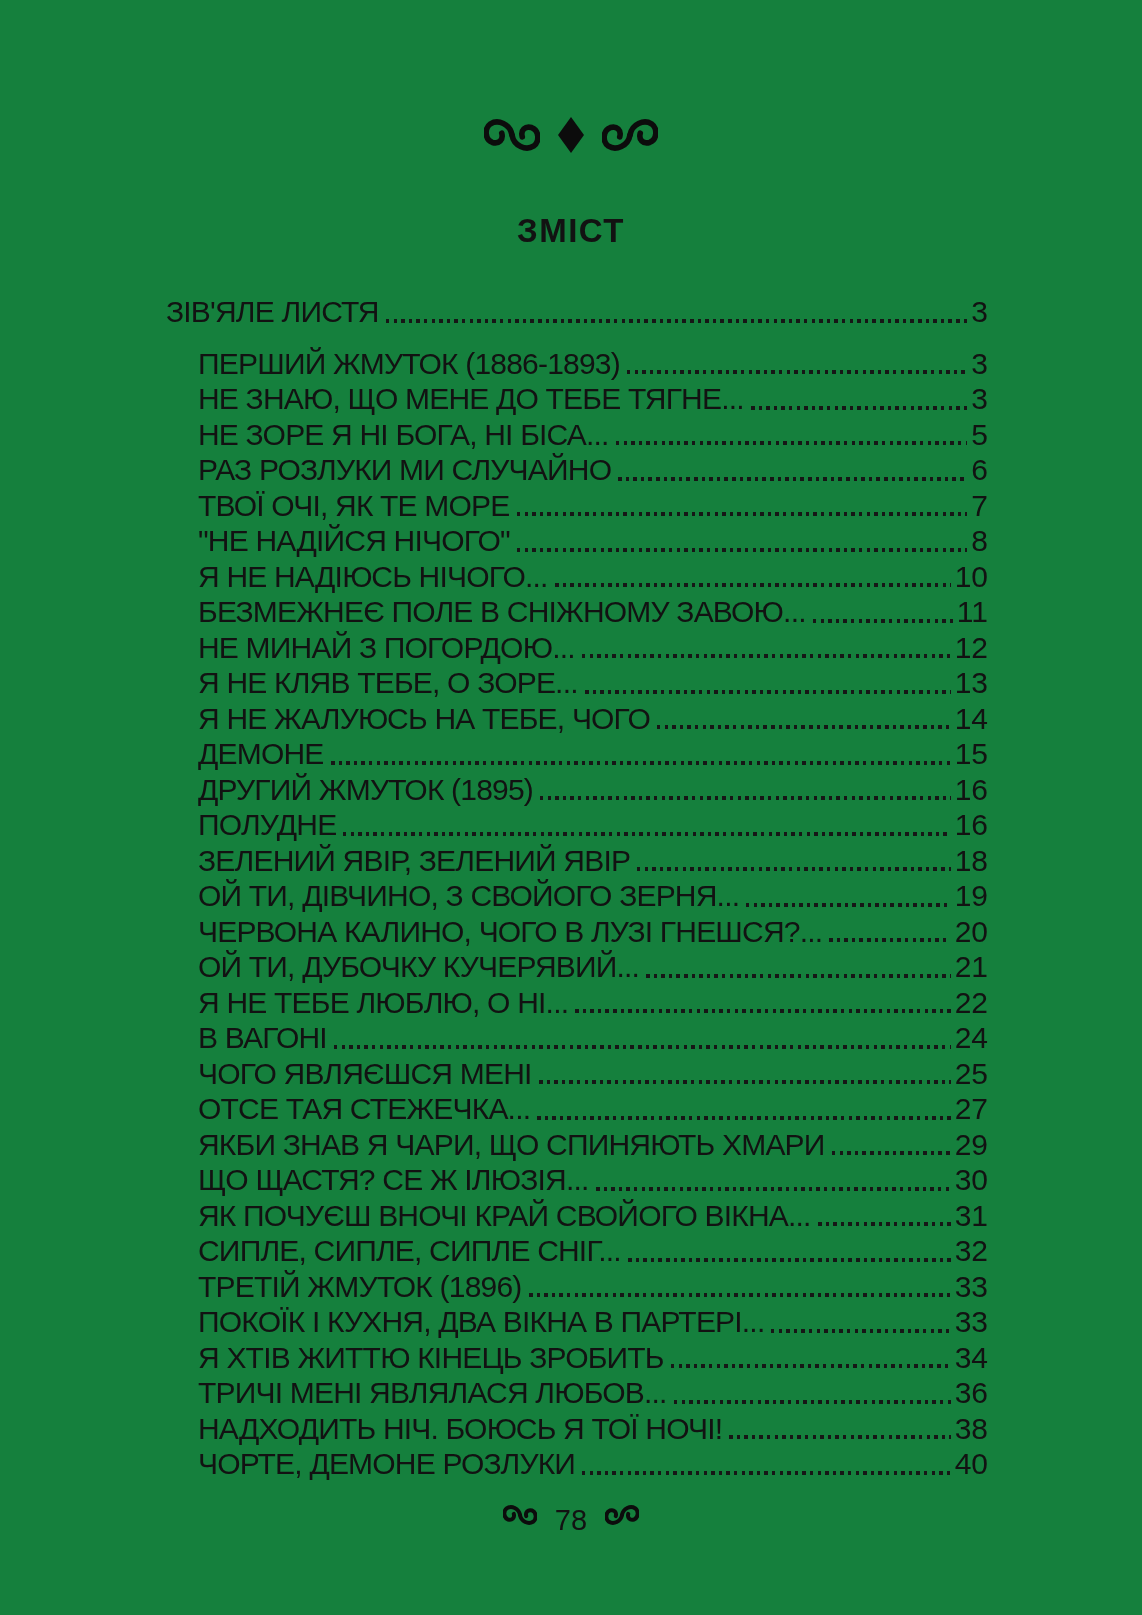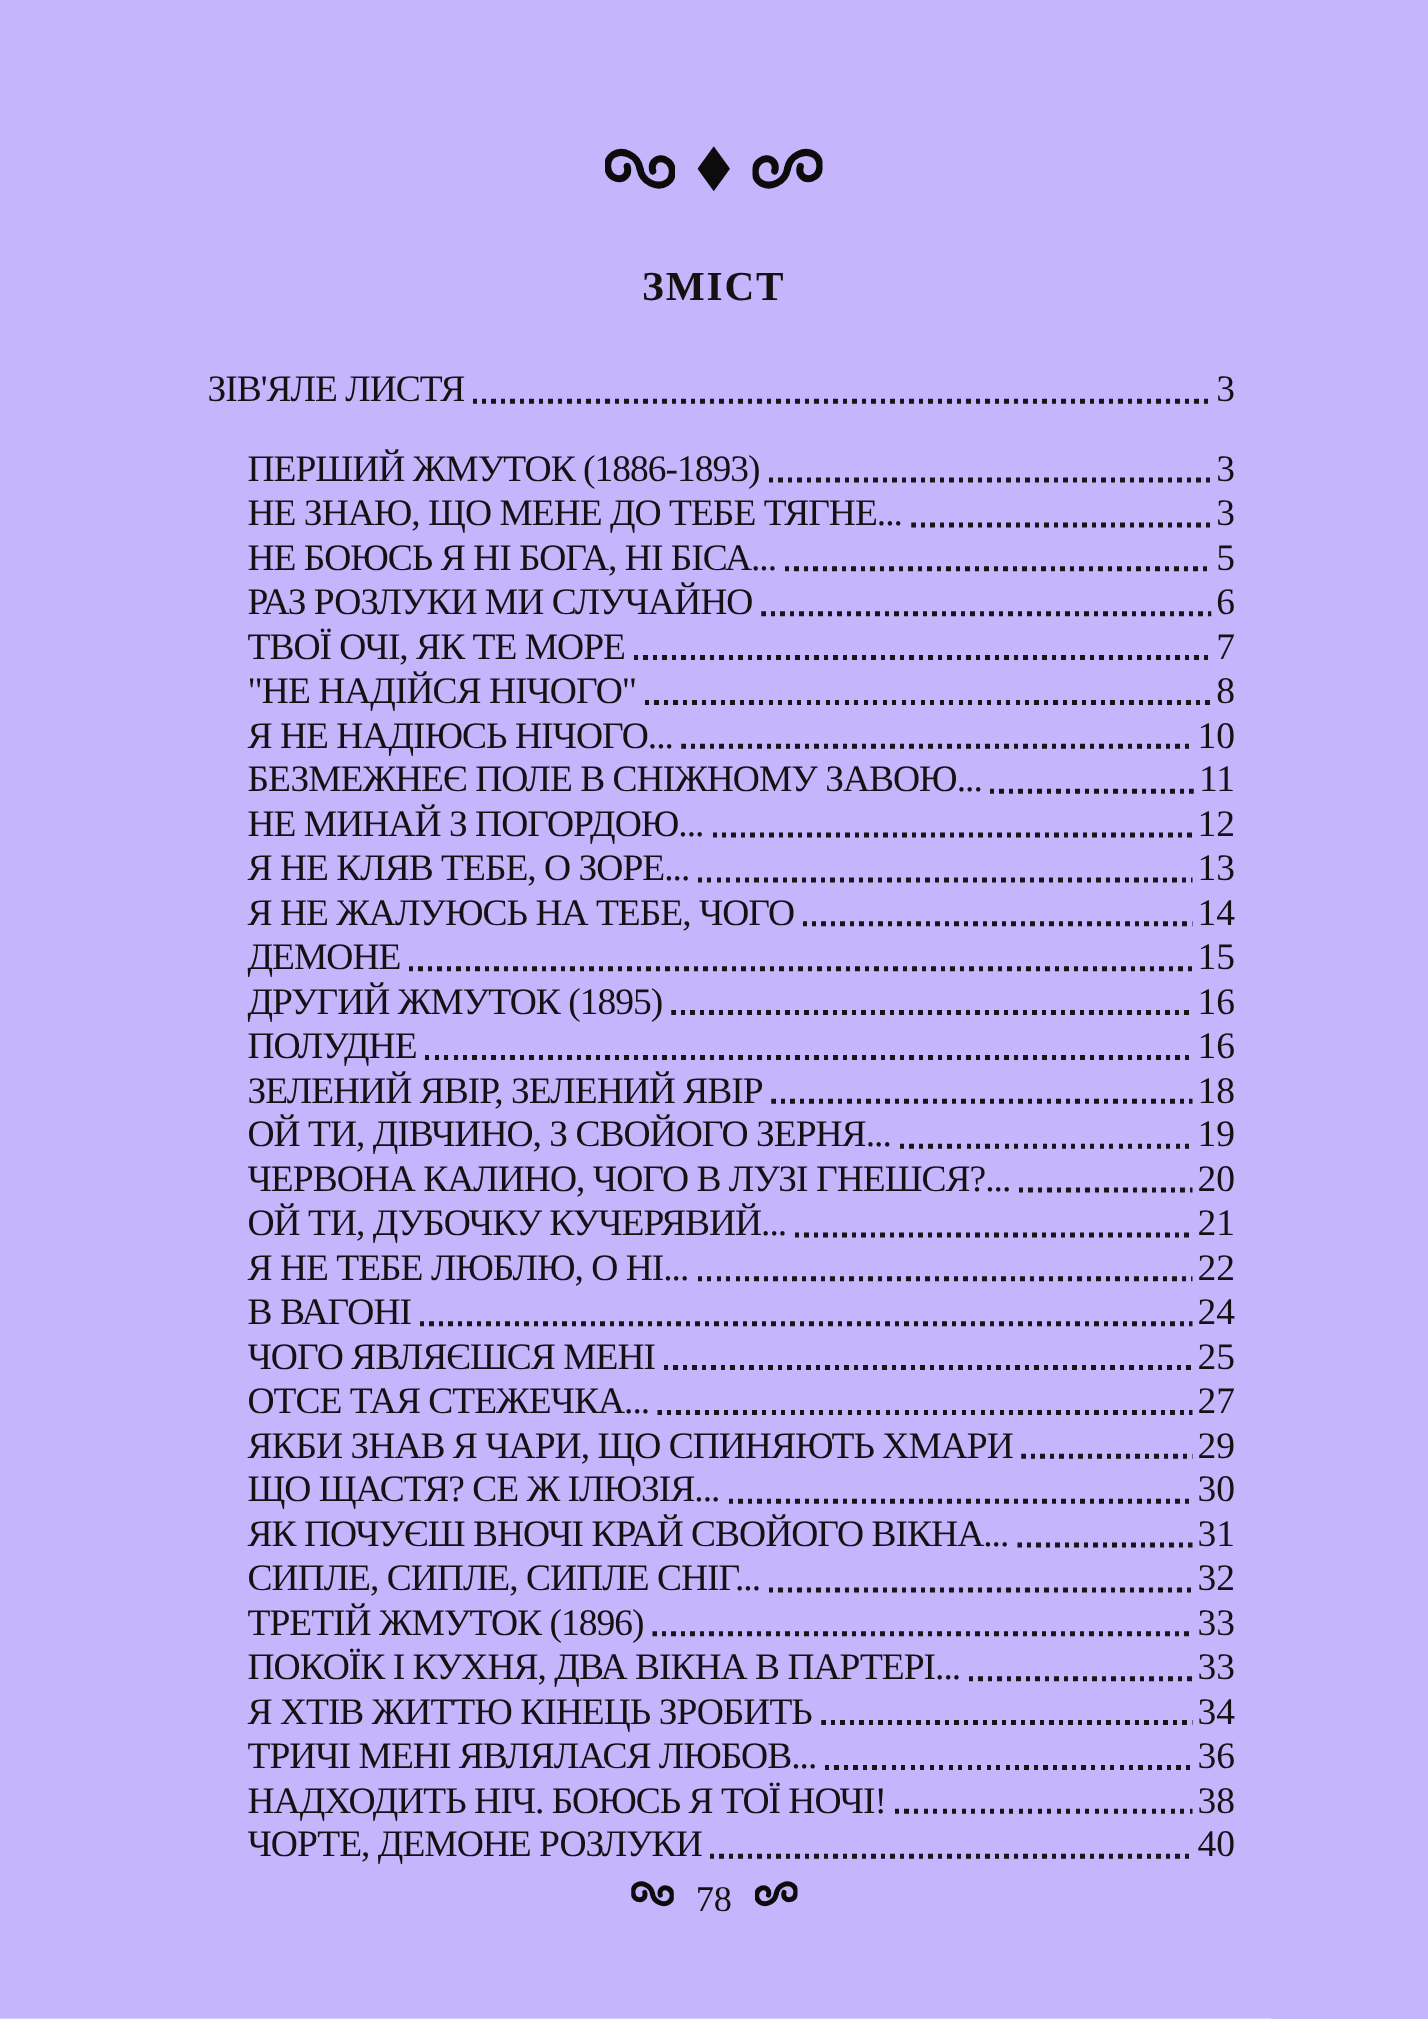--- a/index.html
+++ b/index.html
@@ -1,22 +1,22 @@
 <!DOCTYPE html>
 <html lang="uk"><head>
 <meta charset="utf-8">
 <style>
   html, body { margin: 0; padding: 0; background: #ffffff; }
   .page {
     position: relative;
     width: 1142px;
     height: 1615px;
-    background: #c4b5fd;
+    background: #15803d;
     color: #121212;
-    font-family: Liberation Serif, serif;
+    font-family: Liberation Sans, sans-serif;
     overflow: hidden;
   }
 
   
   .ornament-row {
     position: absolute;
     top: 116px; left: 0; width: 100%;
     display: flex; justify-content: center; align-items: center;
     gap: 18px;
   }
@@ -46,21 +46,21 @@
   }
   .toc-row {
     display: flex;
     align-items: baseline;
     height: 35.5px;
     line-height: 35.5px;
     font-size: 30px;
     letter-spacing: -0.8px;
     white-space: nowrap;
   }
-  .toc-row.level-0 { margin-bottom: 28px; }
+  .toc-row.level-0 { margin-bottom: 16px; }
   .toc-row.level-1 { padding-left: 32px; }
   .toc-title { flex: 0 0 auto; }
   .toc-leader {
     flex: 1 1 auto;
     align-self: flex-end;
     height: 4px;
     margin: 0 4px 7px 7px;
     background-image: repeating-linear-gradient(to right, #161616 0 3.5px, transparent 3.5px 7.6px);
   }
   .toc-page { flex: 0 0 auto; letter-spacing: 0; }
@@ -107,21 +107,21 @@
     <span class="toc-title">ПЕРШИЙ ЖМУТОК (1886-1893)</span>
     <span class="toc-leader"></span>
     <span class="toc-page">3</span>
   </div>
       <div class="toc-row level-1">
     <span class="toc-title">НЕ ЗНАЮ, ЩО МЕНЕ ДО ТЕБЕ ТЯГНЕ...</span>
     <span class="toc-leader"></span>
     <span class="toc-page">3</span>
   </div>
       <div class="toc-row level-1">
-    <span class="toc-title">НЕ БОЮСЬ Я НІ БОГА, НІ БІСА...</span>
+    <span class="toc-title">НЕ ЗОРЕ Я НІ БОГА, НІ БІСА...</span>
     <span class="toc-leader"></span>
     <span class="toc-page">5</span>
   </div>
       <div class="toc-row level-1">
     <span class="toc-title">РАЗ РОЗЛУКИ МИ СЛУЧАЙНО</span>
     <span class="toc-leader"></span>
     <span class="toc-page">6</span>
   </div>
       <div class="toc-row level-1">
     <span class="toc-title">ТВОЇ ОЧІ, ЯК ТЕ МОРЕ</span>

